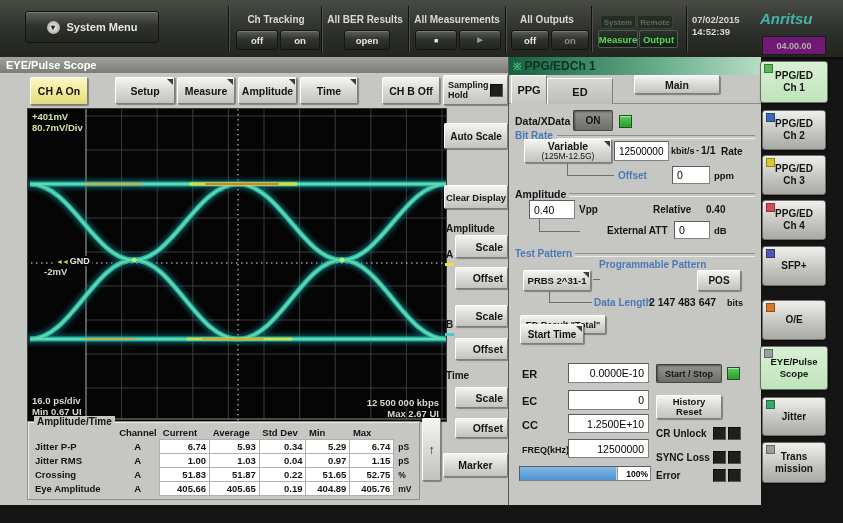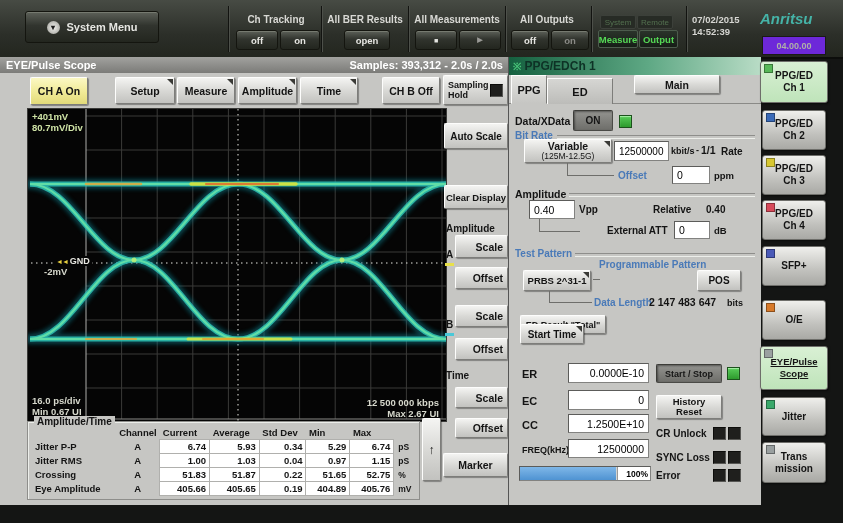--- a/index.html
+++ b/index.html
@@ -12,21 +12,21 @@
   .tb-label{color:#d8d8d4;font-size:10px;font-weight:bold;text-align:center;}
   .dbtn{background:linear-gradient(#5d6159,#31342e 45%,#23261f);border:1px solid #14150f;
     border-radius:3px;color:#e6e6e2;font-size:9.5px;font-weight:bold;display:flex;
     align-items:center;justify-content:center;box-shadow:inset 0 1px 0 #767a70;}
   .tb-sep{width:1px;background:#4d504a;border-left:1px solid #121310;top:6px;height:46px;}
   .sysmenu-ic{width:13px;height:13px;border-radius:50%;background:radial-gradient(#f2f2ee,#9a9a94);
     color:#1c1c1c;font-size:8px;line-height:13px;text-align:center;margin-right:7px;}
   .grnbtn{background:linear-gradient(#2a332a,#161d16);border:1px solid #4d5c4d;border-radius:2px;
     color:#55d855;font-size:9.5px;font-weight:bold;display:flex;align-items:center;justify-content:center;}
   .dimbtn{background:#272b25;border:1px solid #3c403a;border-radius:2px;color:#53704f;
-    font-size:8px;font-weight:normal;display:flex;align-items:center;justify-content:center;}
+    font-size:8px;font-weight:bold;display:flex;align-items:center;justify-content:center;}
   #logo{color:#45b3a7;font-size:15px;font-weight:bold;font-style:italic;letter-spacing:0;}
   #datetime{color:#d6d6d2;font-size:9.5px;line-height:12px;font-weight:bold;}
   
   .win{background:#c6c6c3;}
   .titlebar{background:linear-gradient(#a2a29f,#7b7b78);color:#fff;font-size:11px;font-weight:bold;
     display:flex;align-items:center;padding:0 6px;box-sizing:border-box;}
   .btn{background:linear-gradient(#f4f4f2,#d9d9d6 50%,#c2c2bf);border:1px solid #7d7d7a;
     border-top-color:#fdfdfc;border-left-color:#fdfdfc;border-radius:2px;color:#141414;
     font-weight:bold;display:flex;align-items:center;justify-content:center;text-align:center;
     box-shadow:1px 1px 1px rgba(0,0,0,.35);font-size:10.5px;box-sizing:border-box;}
@@ -74,21 +74,21 @@
   #meas-table th{text-align:left;}
   
   #ppg-title{left:0;top:0;width:252px;height:18px;
     background:linear-gradient(90deg,#15603f,#5ea884 55%,#b9dcc6);color:#0e3226;
     font-size:12px;font-weight:bold;display:flex;align-items:center;padding:0 4px;box-sizing:border-box;}
   .tab{border:1px solid #7d7d7a;border-top-color:#fdfdfc;border-left-color:#fdfdfc;border-bottom:none;
     background:linear-gradient(#e4e4e1,#c6c6c3);display:flex;align-items:center;justify-content:center;
     font-size:11px;font-weight:bold;color:#141414;box-sizing:border-box;}
   
   #sidebar{left:758px;top:32px;width:85px;height:491px;}
-  #version-strip{left:4px;top:4px;width:62px;height:17px;background:#6d28d9;border:1px solid #1a1a18;
+  #version-strip{left:4px;top:4px;width:62px;height:17px;background:#701a75;border:1px solid #1a1a18;
     color:#b0b0a8;font-size:9px;font-weight:bold;display:flex;align-items:center;justify-content:center;}
   .side-btn{position:absolute;left:4px;width:62px;background:linear-gradient(#efefec,#c2c2be 60%,#a9a9a5);
     border:1px solid #6e6e6a;border-radius:3px;display:flex;align-items:center;justify-content:center;
     box-shadow:1px 1px 2px rgba(0,0,0,.5);}
   .side-btn .lbl{font-size:10px;font-weight:bold;color:#141414;text-align:center;
     white-space:pre-line;line-height:12px;}
   .side-btn.active{left:2px;width:66px;background:linear-gradient(#d9f0d4,#bfe4ba);}
   .side-ic{position:absolute;left:3px;top:2px;width:7px;height:7px;border:1px solid rgba(0,0,0,.35);}
   .progress-track{background:#d4d4d1;border:1px solid #828280;border-top-color:#5c5c5a;border-left-color:#5c5c5a;}
   .progress-fill{position:absolute;left:0;top:0;height:100%;background:linear-gradient(#7fb7e8,#4f93d2);}
@@ -136,21 +136,20 @@
     <div class="abs" id="datetime" style="left:692px;top:14px;">
       <div>07/02/2015</div>
       <div>14:52:39</div>
     </div>
     <div class="abs" id="logo" style="left:760px;top:10px;">Anritsu</div>
   </div>
 
   <div class="abs win" style="left:0;top:57px;width:509px;height:448px;border-right:1px solid #333;">
     <div class="abs titlebar" style="left:0;top:0;width:509px;height:16px;">
       <span>EYE/Pulse Scope</span>
-      <span style="margin-left:auto;">Samples: 393,312 - 2.0s / 2.0s</span>
     </div>
 
     <div class="abs btn" style="left:30px;top:20px;width:58px;height:28px;background:linear-gradient(#fbf8c4,#f0ea96 55%,#e2da7a);">CH A On</div>
     <div class="abs btn corner" style="left:115px;top:20px;width:60px;height:27px;">Setup</div>
     <div class="abs btn corner" style="left:177px;top:20px;width:58px;height:27px;">Measure</div>
     <div class="abs btn corner" style="left:238px;top:20px;width:59px;height:27px;">Amplitude</div>
     <div class="abs btn corner" style="left:300px;top:20px;width:58px;height:27px;">Time</div>
     <div class="abs btn" style="left:382px;top:20px;width:58px;height:27px;">CH B Off</div>
     <div class="abs btn" style="left:443px;top:18px;width:65px;height:30px;font-size:9px;justify-content:space-between;padding:0 4px;">
       <span style="white-space:pre-line;text-align:left;line-height:10px;">Sampling
@@ -429,21 +428,21 @@
     <div class="side-btn" style="top:214px;height:38px;">
       <span class="side-ic" style="background:#4a5ab8;"></span>
       <span class="lbl">SFP+</span>
     </div>
     <div class="side-btn" style="top:268px;height:38px;">
       <span class="side-ic" style="background:#d87a2a;"></span>
       <span class="lbl">O/E</span>
     </div>
     <div class="side-btn active" style="top:314px;height:42px;">
       <span class="side-ic" style="background:#9aa0a0;"></span>
-      <span class="lbl" style="font-size:9.5px;text-decoration:underline;">EYE/Pulse
+      <span class="lbl" style="font-size:9.5px;">EYE/Pulse
 Scope</span>
     </div>
     <div class="side-btn" style="top:365px;height:37px;">
       <span class="side-ic" style="background:#3aa86a;"></span>
       <span class="lbl">Jitter</span>
     </div>
     <div class="side-btn" style="top:410px;height:39px;">
       <span class="side-ic" style="background:#9aa0a0;"></span>
       <span class="lbl">Trans
 mission</span>

